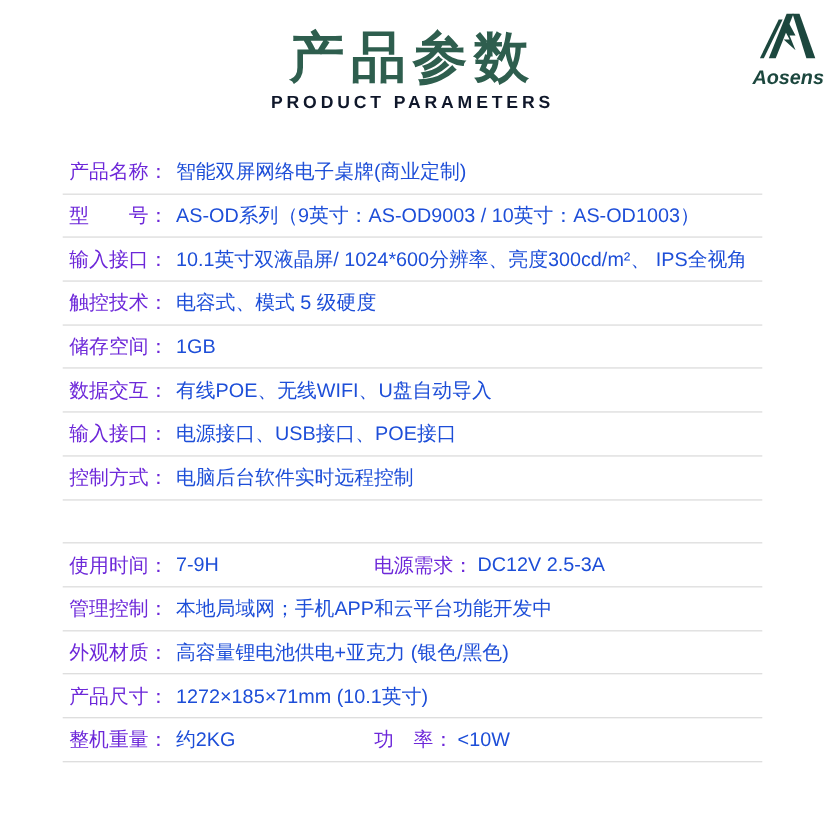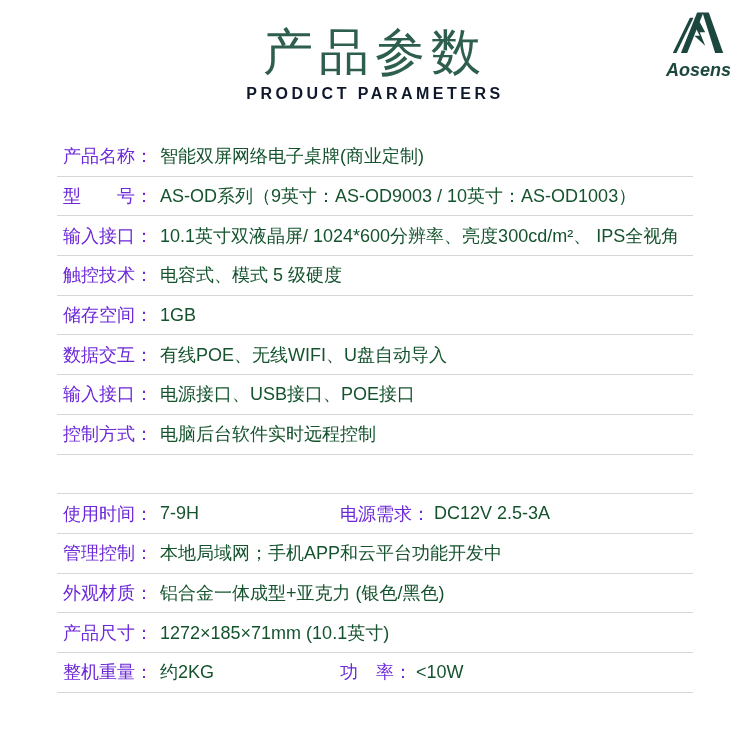--- a/index.html
+++ b/index.html
@@ -11,36 +11,36 @@
     overflow:hidden;
   }
 
   
   .header {
     position:absolute; top:26px; left:0; right:0;
     text-align:center;
   }
   .title {
     font-size:50px;
-    font-weight:400;
+    font-weight:700;
     letter-spacing:6px;
     color:#2e5e4e;
     line-height:1.04;
   }
   .subtitle {
     margin-top:7px;
     font-size:16px;
     font-weight:700;
     letter-spacing:3.5px;
     color:#0f172a;
   }
 
   
   .brand {
-    position:absolute; top:10px; right:20px; width:64px;
+    position:absolute; top:10px; right:2px; width:64px;
     text-align:left;
   }
   .brand svg { display:block; margin:0 auto; }
   .brand-name {
     margin-top:2px;
     font-size:18px;
     font-weight:700;
     font-style:italic;
     color:#1c473e;
     letter-spacing:0px;
@@ -61,21 +61,21 @@
     white-space:nowrap;
   }
   .spec-label {
     flex:none;
     width:97px;
     font-weight:400;
     color:#6d28d9;
   }
   .spec-value {
     flex:1;
-    color:#14532d;
+    color:#1d4ed8;
     overflow:visible;
   }
   .spec-value.first-col {
     flex:none;
     width:180px;
   }
   .spec-label.second { width:auto; margin-right:4px; }
   .spec-value.second { flex:1; }
 </style>
 </head>
@@ -151,21 +151,21 @@
     <span class="spec-value second">DC12V 2.5-3A</span>
   </div>
 
   <div class="spec-row">
     <span class="spec-label">管理控制：</span>
     <span class="spec-value">本地局域网；手机APP和云平台功能开发中</span>
   </div>
 
   <div class="spec-row">
     <span class="spec-label">外观材质：</span>
-    <span class="spec-value">铝合金一体成型+亚克力 (银色/黑色)</span>
+    <span class="spec-value">高容量锂电池供电+亚克力 (银色/黑色)</span>
   </div>
 
   <div class="spec-row">
     <span class="spec-label">产品尺寸：</span>
     <span class="spec-value">1272×185×71mm (10.1英寸)</span>
   </div>
 
   <div class="spec-row">
     <span class="spec-label">整机重量：</span>
     <span class="spec-value first-col">约2KG</span>

